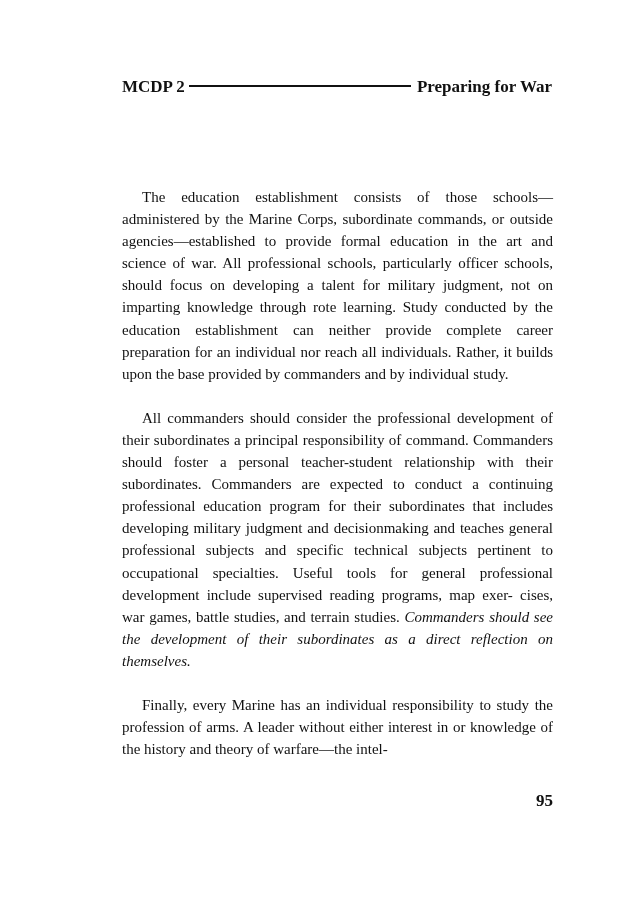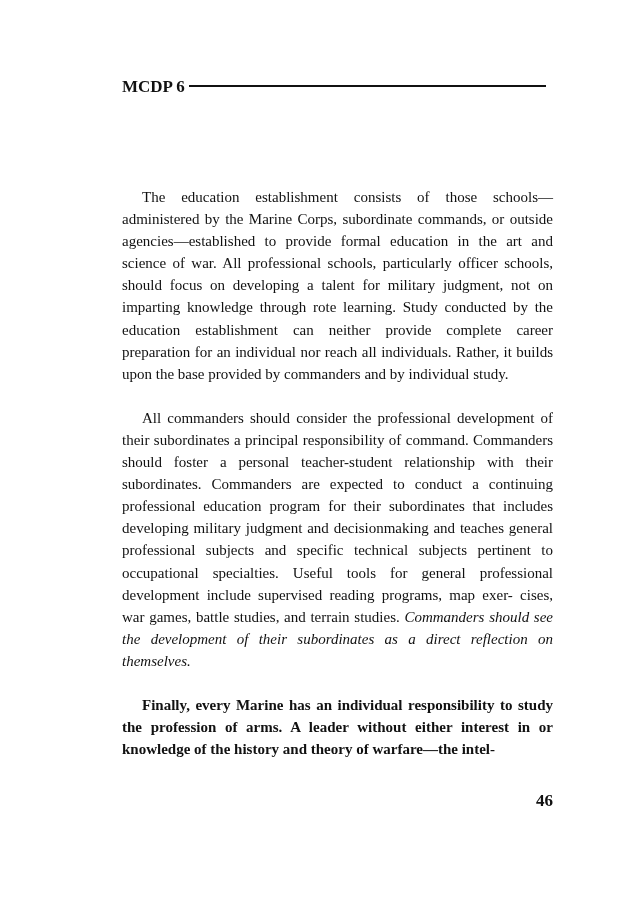--- a/index.html
+++ b/index.html
@@ -6,38 +6,39 @@
   body { width: 618px; height: 899px; position: relative; overflow: hidden;
          font-family: "Liberation Serif", "DejaVu Serif", serif; color: #111; }
   .header { position: absolute; top: 76px; left: 122px; width: 430px; height: 22px;
             display: flex; align-items: center; font-weight: bold; font-size: 17px; }
   .header .left { white-space: nowrap; }
   .header .rule { flex: 1; height: 0; border-top: 2px solid #111; margin: 0 6px 0 4px; position: relative; top: -1px; }
   .header .right { white-space: nowrap; }
   .body-text { position: absolute; top: 186px; left: 122px; width: 431px;
                font-size: 15px; line-height: 22.1px; text-align: justify; }
   .body-text p { margin: 0 0 22px 0; text-indent: 20px; hyphens: none; }
-  .body-text p.last { margin-bottom: 7px; font-weight: bold; }
+  .body-text p.last { margin-bottom: 7px; }
   .body-text em { font-style: italic; }
   .page-num { position: absolute; top: 791px; left: 522px; width: 31px; text-align: right;
               font-weight: bold; font-size: 17px; }
 </style>
 </head>
 <body>
 
 <div class="header">
-  <span class="left">MCDP 6</span>
+  <span class="left">MCDP 2</span>
   <span class="rule"></span>
+  <span class="right">Preparing for War</span>
 </div>
 
 <div class="body-text">
   <p>
     <span>The education establishment consists of those schools— administered by the Marine Corps, subordinate commands, or outside agencies—established to provide formal education in the art and science of war. All professional schools, particularly officer schools, should focus on developing a talent for military judgment, not on imparting knowledge through rote learning. Study conducted by the education establishment can neither provide complete career preparation for an individual nor reach all individuals. Rather, it builds upon the base provided by commanders and by individual study.</span>
   </p>
   <p>
     <span>All commanders should consider the professional development of their subordinates a principal responsibility of command. Commanders should foster a personal teacher-student relationship with their subordinates. Commanders are expected to conduct a continuing professional education program for their subordinates that includes developing military judgment and decisionmaking and teaches general professional subjects and specific technical subjects pertinent to occupational specialties. Useful tools for general professional development include supervised reading programs, map exer- cises, war games, battle studies, and terrain studies. </span><em>Commanders should see the development of their subordinates as a direct reflection on themselves.</em>
   </p>
   <p class="last">
     <span>Finally, every Marine has an individual responsibility to study the profession of arms. A leader without either interest in or knowledge of the history and theory of warfare—the intel-</span>
   </p>
 </div>
 
-<div class="page-num">46</div>
+<div class="page-num">95</div>
 
 </body></html>

